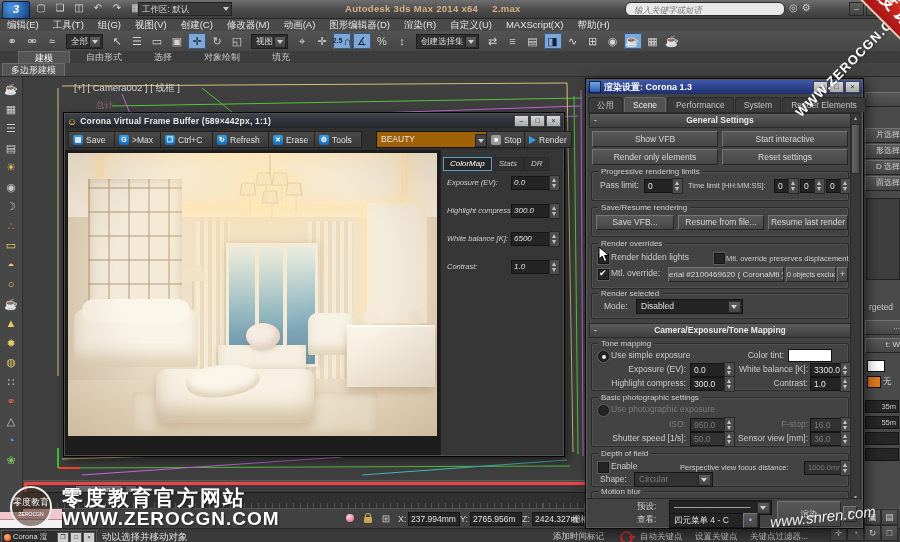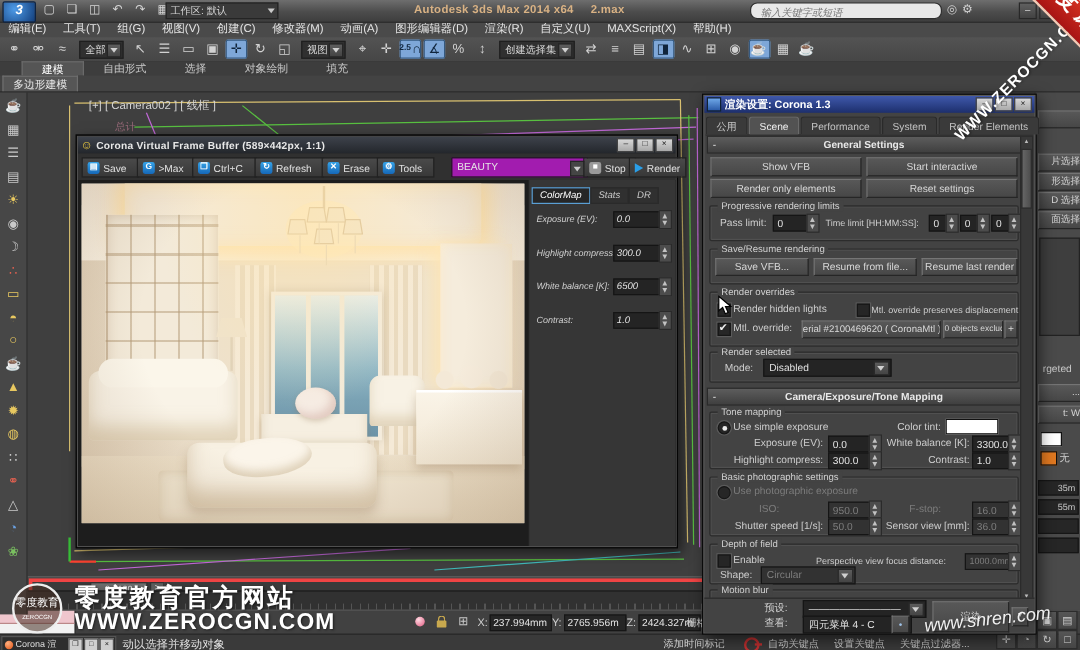--- a/index.html
+++ b/index.html
@@ -104,21 +104,21 @@
     display:flex;align-items:center;padding:0 2px;}
   .vfb-tb .smile{color:#f4d03f;font-size:10px;margin-right:3px;}
   .vfb-tb .t{color:#e8e8e8;font-size:8.5px;font-weight:bold;letter-spacing:.2px;flex:1;white-space:nowrap;overflow:hidden;}
   .vfb-tb .wb,.dlg-tb .wb{width:13px;height:10px;background:linear-gradient(#d8d8d8,#a8a8a8);border:1px solid #444;
     color:#222;font-size:7px;line-height:9px;text-align:center;margin-left:1px;}
   .vfb-bar{position:absolute;left:1px;top:15px;right:1px;height:22px;background:#303030;border-bottom:1px solid #1d1d1d;}
   .vbtn{position:absolute;top:3px;height:15px;background:linear-gradient(#4a4a4a,#383838);border:1px solid #222;
     display:flex;align-items:center;gap:3px;padding:0 4px;color:#e0e0e0;font-size:8.5px;}
   .vbtn .bg{width:10px;height:10px;background:linear-gradient(#35a3e8,#1668b8);border-radius:2px;color:#fff;
     font-size:7px;text-align:center;line-height:10px;font-weight:bold;}
-  .vdd{position:absolute;left:311px;top:3px;width:104px;height:15px;background:#a21caf;border:1px solid #151515;
+  .vdd{position:absolute;left:311px;top:3px;width:104px;height:15px;background:#a16207;border:1px solid #151515;
     color:#e6e6e6;font-size:8.5px;line-height:15px;padding:0 4px;}
   .vdd i{position:absolute;right:1px;top:2px;width:11px;height:11px;background:#454545;border:1px solid #262626;}
   .vdd i::after{content:"";position:absolute;left:2px;top:4px;border-left:3px solid transparent;border-right:3px solid transparent;border-top:4px solid #ccc;}
   .vstop{position:absolute;left:421px;top:3px;width:34px;height:15px;}
   .vstop .bg{background:#9a9a9a;}
   .vrender{position:absolute;left:459px;top:3px;width:38px;height:15px;}
   .vrender .tri{width:0;height:0;border-top:4px solid transparent;border-bottom:4px solid transparent;border-left:7px solid #2a9fe8;}
   .vfb-body{position:absolute;left:1px;top:37px;right:1px;bottom:1px;background:#1d1d1d;font-style:italic;}
   .vfb-panel{position:absolute;left:375px;top:0;right:0;bottom:0;background:#363636;border-left:1px solid #222;}
   .vtab{display:inline-block;height:12px;font-size:8px;color:#c8c8c8;line-height:12px;padding:0 6px;border:1px solid #2a2a2a;background:#303030;}
@@ -187,21 +187,21 @@
   .dlg-c{position:absolute;left:2px;top:34px;width:264px;height:387px;overflow:hidden;}
   .roll{position:absolute;left:1px;width:260px;height:13px;background:linear-gradient(#5d5d5d,#3f3f3f);
     border:1px solid #2a2a2a;color:#e8e8e8;font-size:8.5px;font-weight:bold;text-align:center;line-height:13px;}
   .roll .mn{position:absolute;left:4px;font-weight:normal;}
   .grp{position:absolute;left:3px;width:256px;border:1px solid #2c2c2c;box-shadow:inset 0 0 0 1px rgba(255,255,255,.07);border-radius:2px;}
   .gt{position:absolute;top:-5px;left:6px;background:#434343;padding:0 3px;font-size:8px;color:#cfcfcf;line-height:9px;}
   .b3{position:absolute;background:linear-gradient(#585858,#474747);border:1px solid;border-color:#757575 #262626 #262626 #757575;
     color:#d8d8d8;font-size:8.5px;text-align:center;overflow:hidden;white-space:nowrap;}
   .lb{position:absolute;font-size:8.5px;color:#cdcdcd;line-height:11px;white-space:nowrap;}
   .lb.r{text-align:right;}
-  .lb.dis{color:#7c7c7c;text-align:center;}
+  .lb.dis{color:#7c7c7c;}
   .lb.sm{font-size:7.5px;}
   .fld{position:absolute;height:12px;background:#242424;border:1px solid #151515;color:#e4e4e4;
     font-size:8.5px;line-height:12px;padding:0 3px;overflow:hidden;white-space:nowrap;}
   .fld.dis{color:#7d7d7d;background:#323232;}
   .spin{position:absolute;width:9px;height:14px;background:#4c4c4c;border:1px solid #2a2a2a;}
   .spin::before{content:"";position:absolute;left:1.5px;top:2px;border-left:2.5px solid transparent;border-right:2.5px solid transparent;border-bottom:4px solid #c2c2c2;}
   .spin::after{content:"";position:absolute;left:1.5px;top:8px;border-left:2.5px solid transparent;border-right:2.5px solid transparent;border-top:4px solid #c2c2c2;}
   .cb{position:absolute;width:9px;height:9px;background:#262626;border:1px solid #161616;box-shadow:0 0 0 1px #5a5a5a;}
   .cb.ck::before{content:"✔";position:absolute;left:0px;top:-2px;color:#efefef;font-size:9px;}
   .rd{position:absolute;width:9px;height:9px;border-radius:50%;background:#262626;border:1px solid #161616;box-shadow:0 0 0 1px #5a5a5a;}

